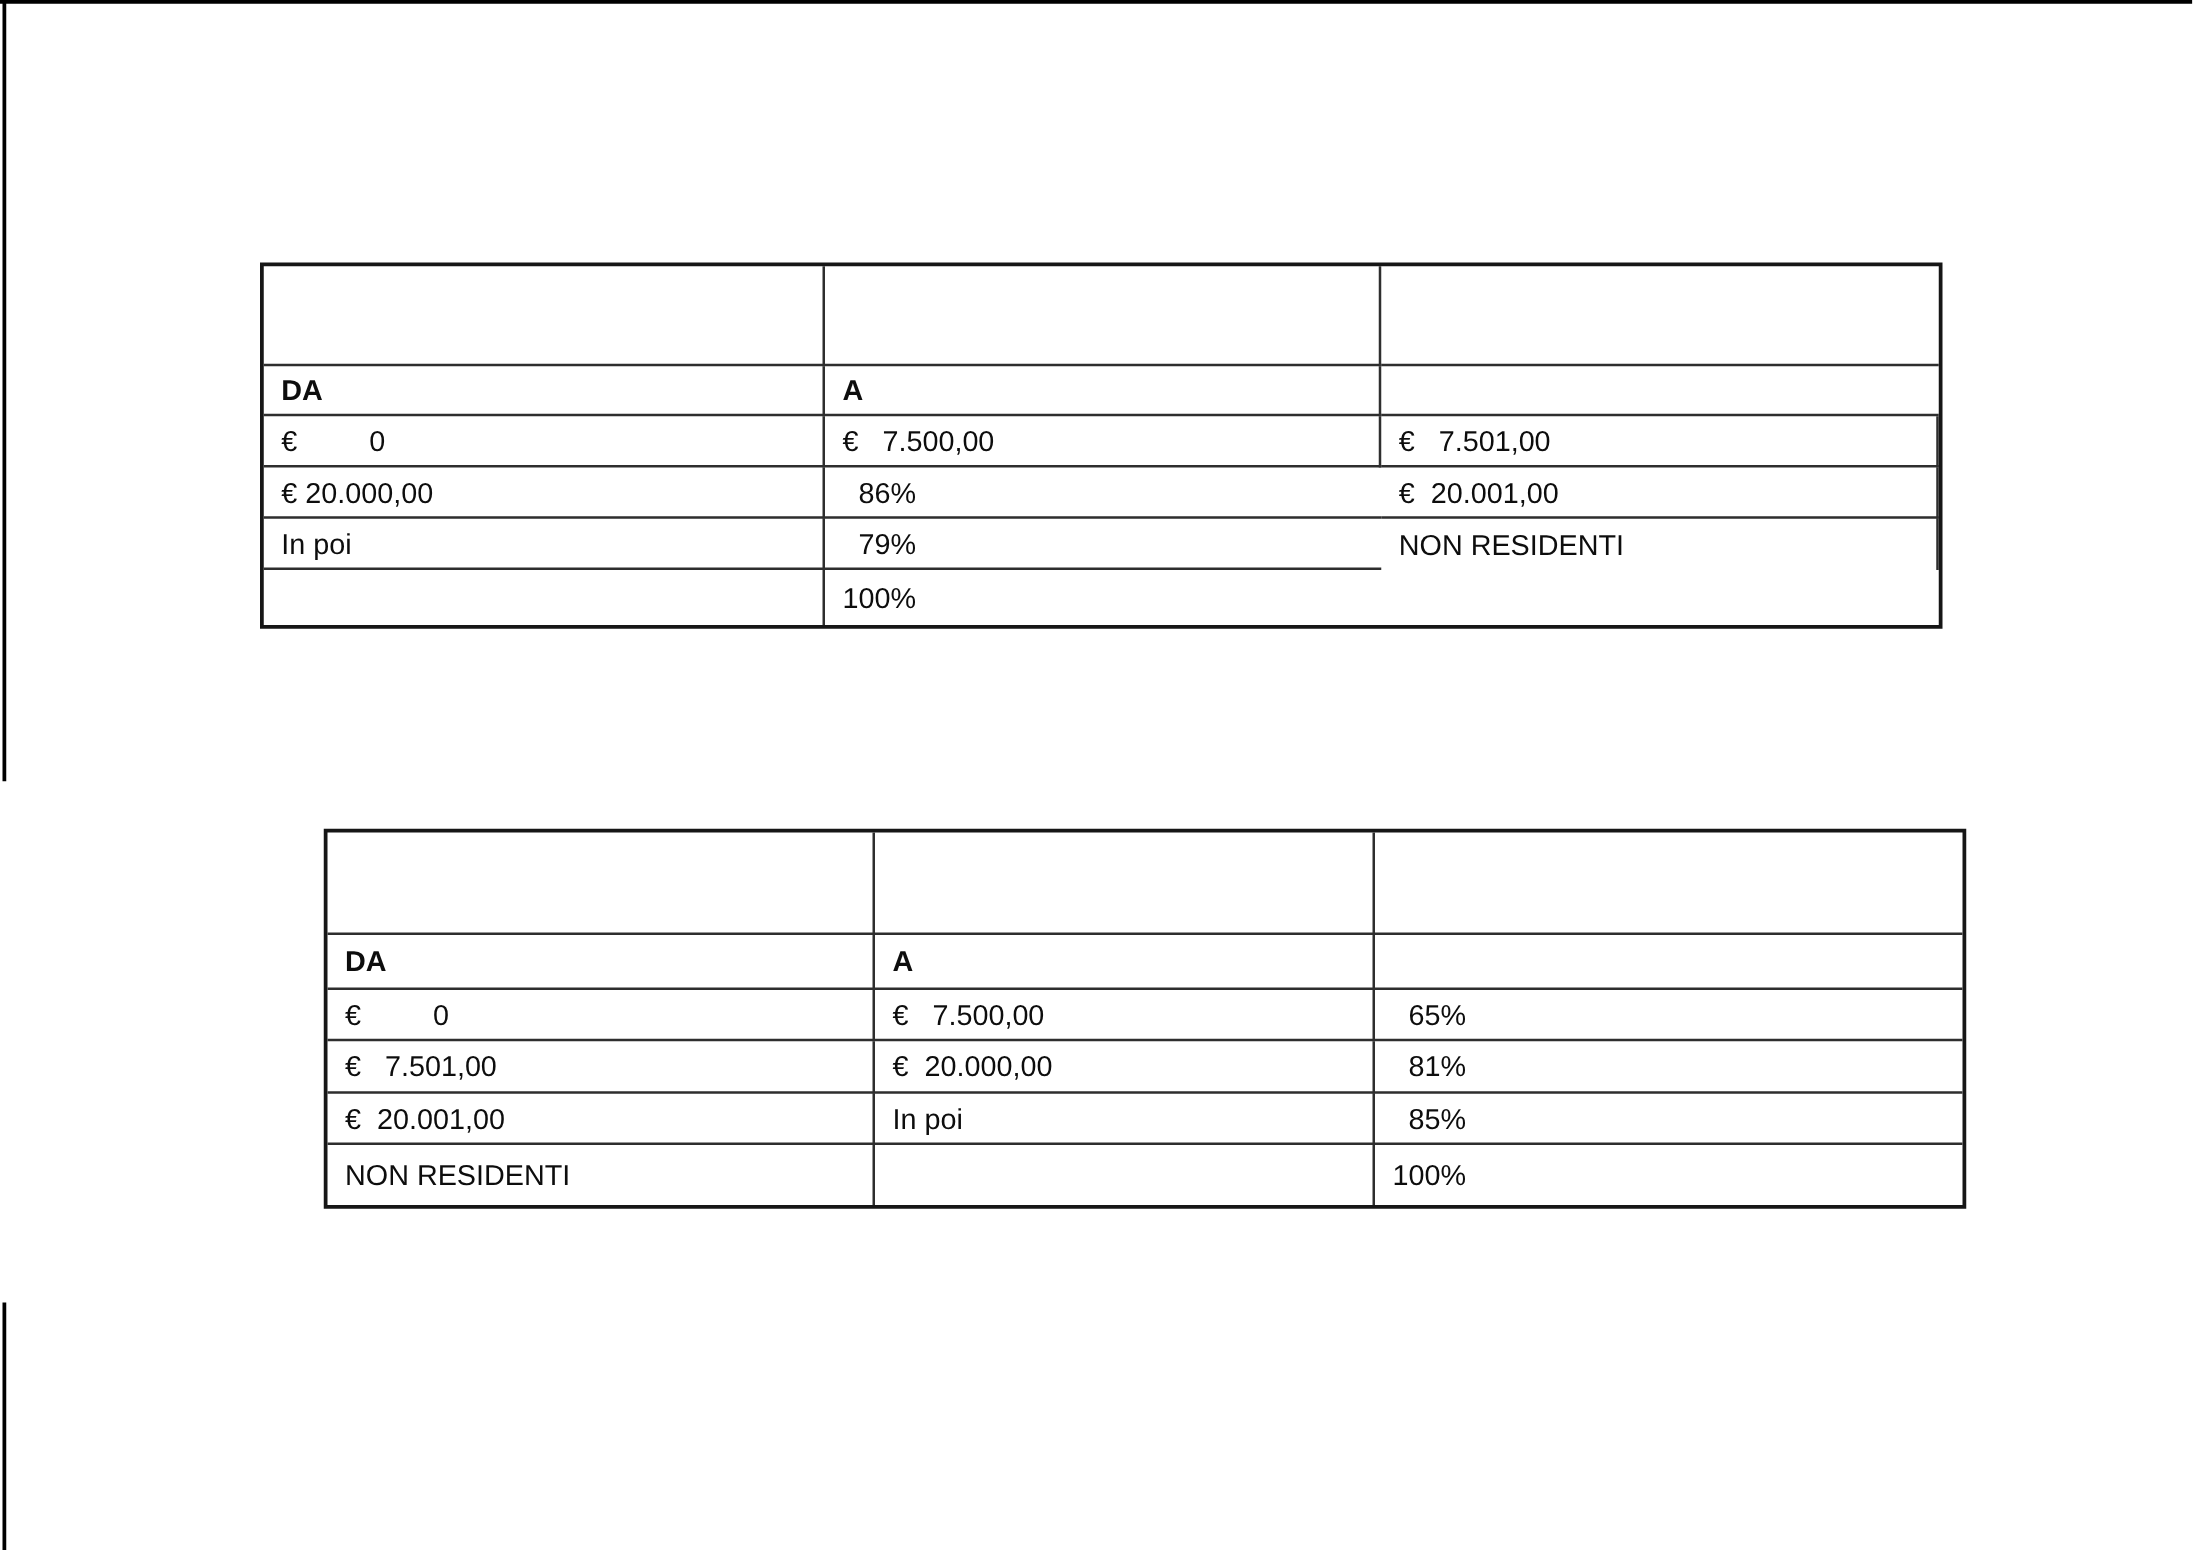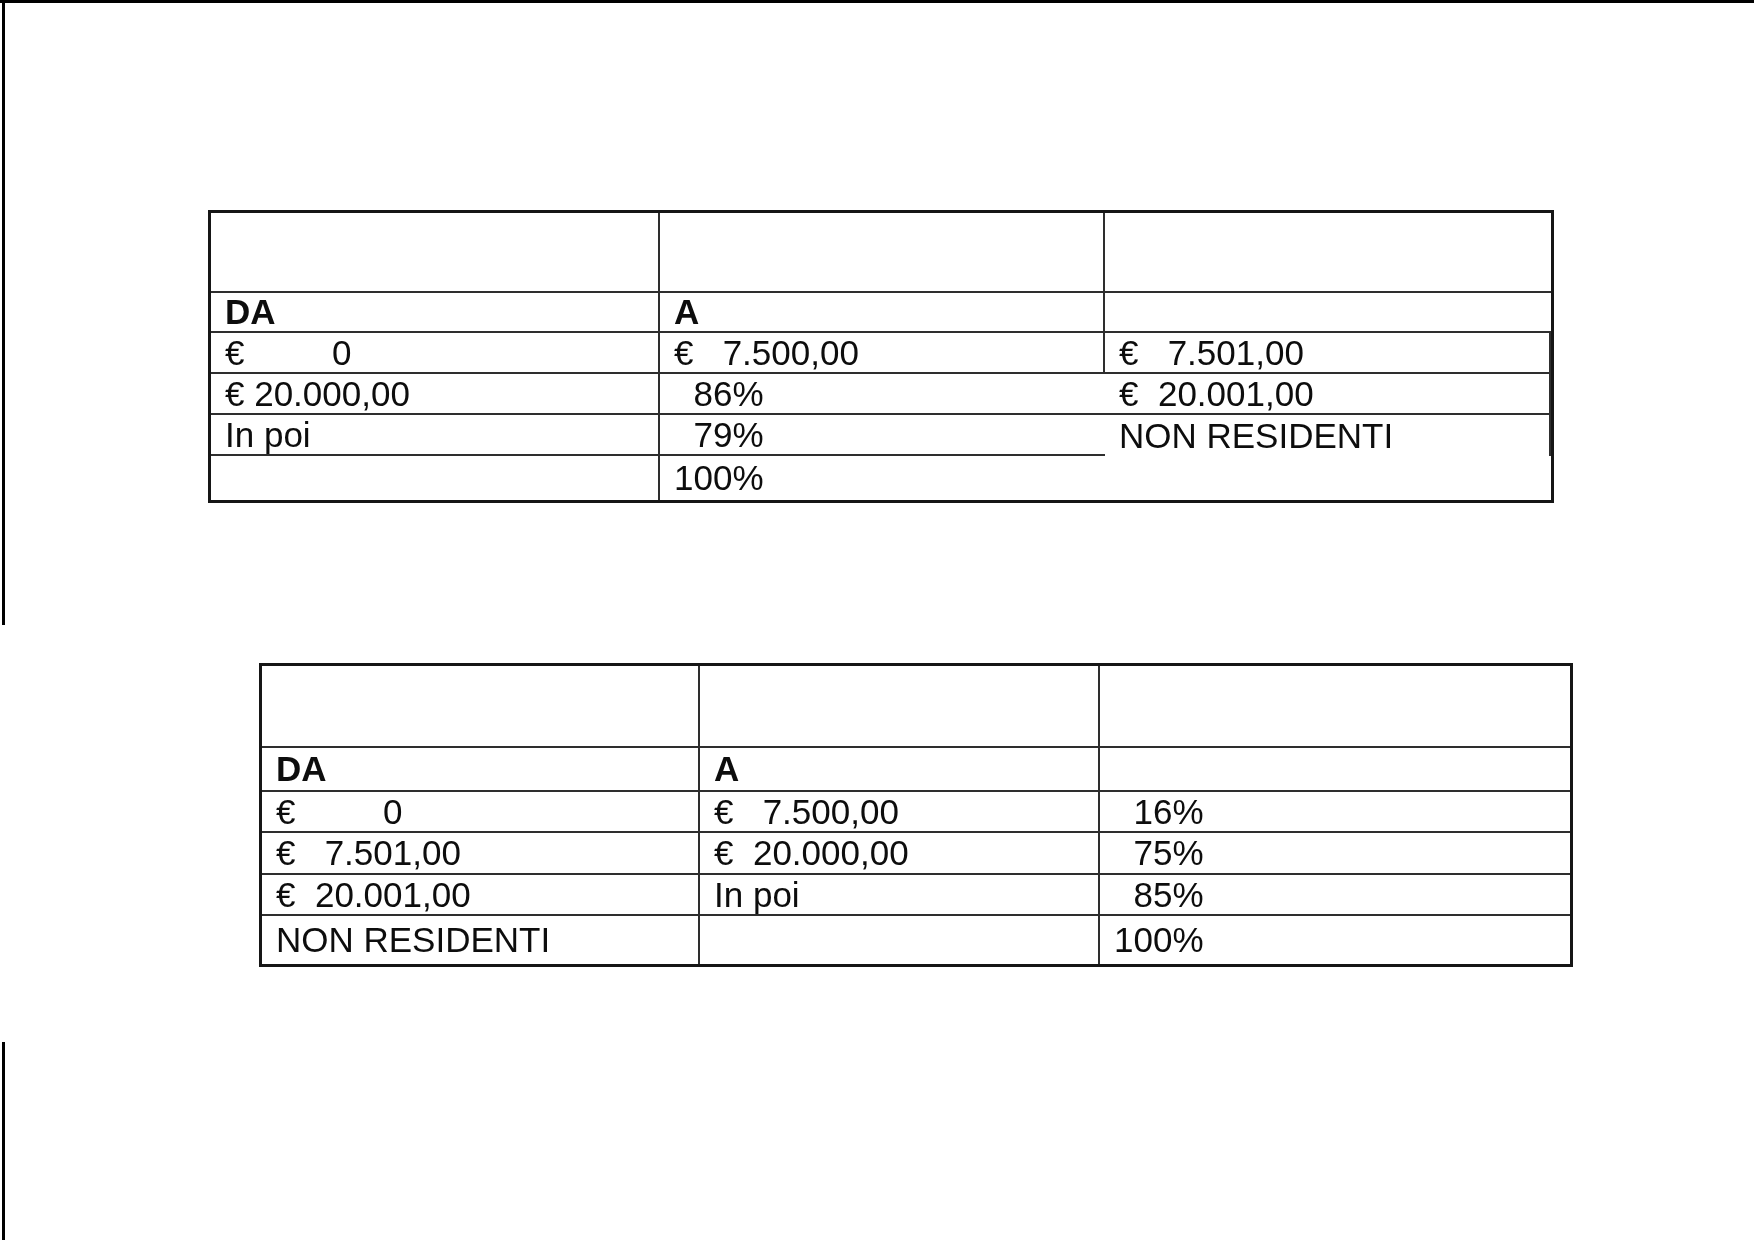--- a/index.html
+++ b/index.html
@@ -37,21 +37,21 @@
   .t2 {
     left: 259px; top: 663px;
     width: 1308px; height: 298px;
     grid-template-columns: 438fr 400fr 470fr;
     grid-template-rows: 82px 44px 41px 42px 41px auto;
   }
   .cell {
     border-right: 2px solid #2e2e2e;
     border-bottom: 2px solid #2e2e2e;
     padding: 0 14px;
-    font-size: 35px;
+    font-size: 23px;
     line-height: 38px;
     display: flex;
     align-items: center;
     white-space: pre;
     overflow: hidden;
     box-sizing: border-box;
   }
   .cell.cEnd { border-right: none; }
   .cell.rEnd { border-bottom: none; }
   .cell.hdr {
@@ -116,25 +116,25 @@
       
       
     </div>
 
     <div class="cell sub">DA</div>
     <div class="cell sub">A</div>
     <div class="cell sub cEnd"></div>
 
     <div class="cell">€         0</div>
     <div class="cell">€   7.500,00</div>
-    <div class="cell cEnd">  16%</div>
+    <div class="cell cEnd">  65%</div>
 
     <div class="cell">€   7.501,00</div>
     <div class="cell">€  20.000,00</div>
-    <div class="cell cEnd">  75%</div>
+    <div class="cell cEnd">  81%</div>
 
     <div class="cell">€  20.001,00</div>
     <div class="cell">In poi</div>
     <div class="cell cEnd">  85%</div>
 
     <div class="cell rEnd">NON RESIDENTI</div>
     <div class="cell rEnd"></div>
     <div class="cell cEnd rEnd">100%</div>
   </div>
 

